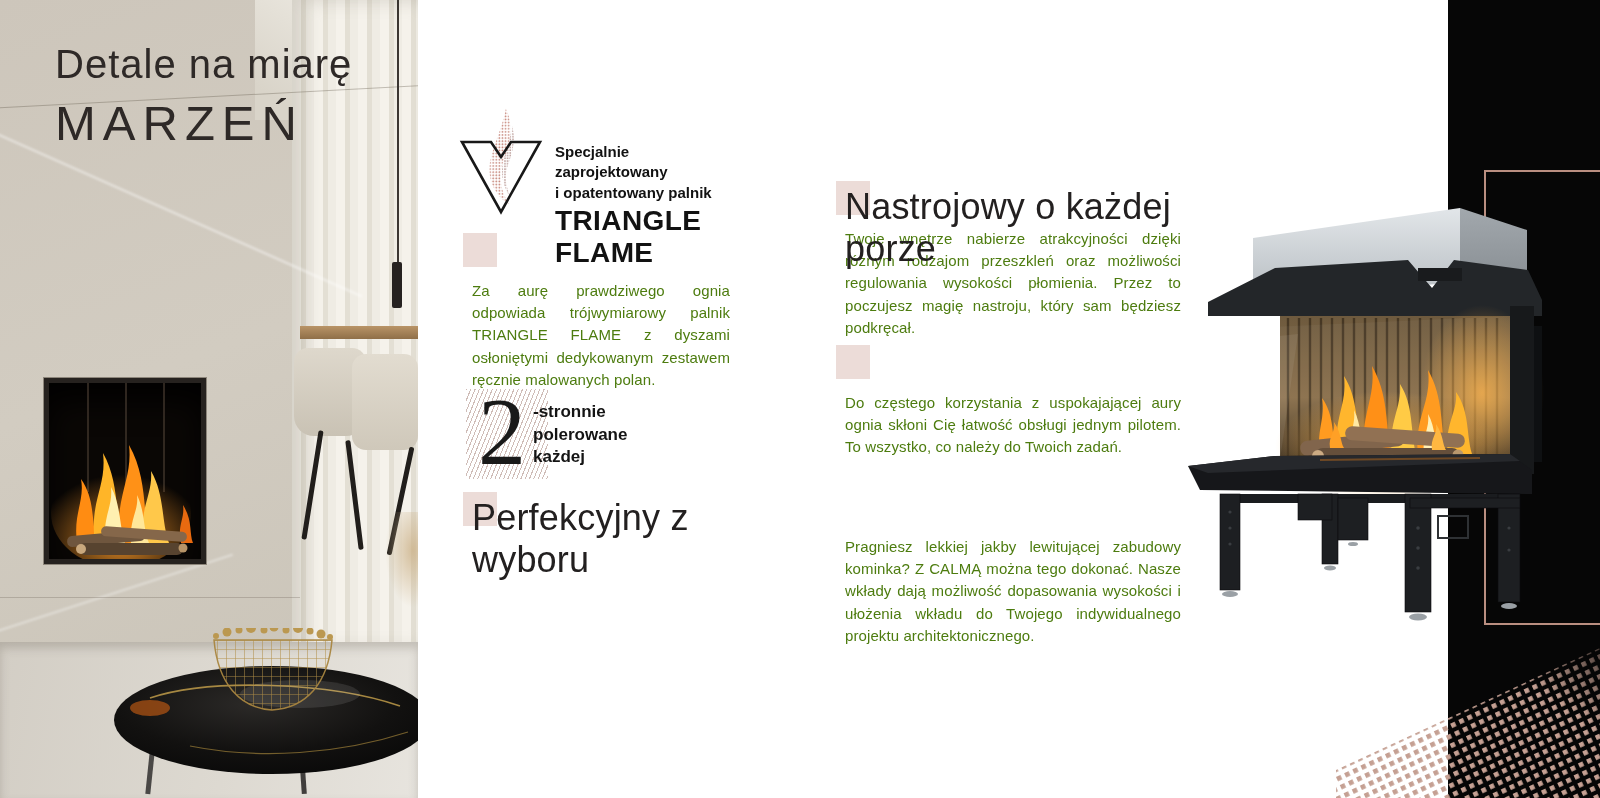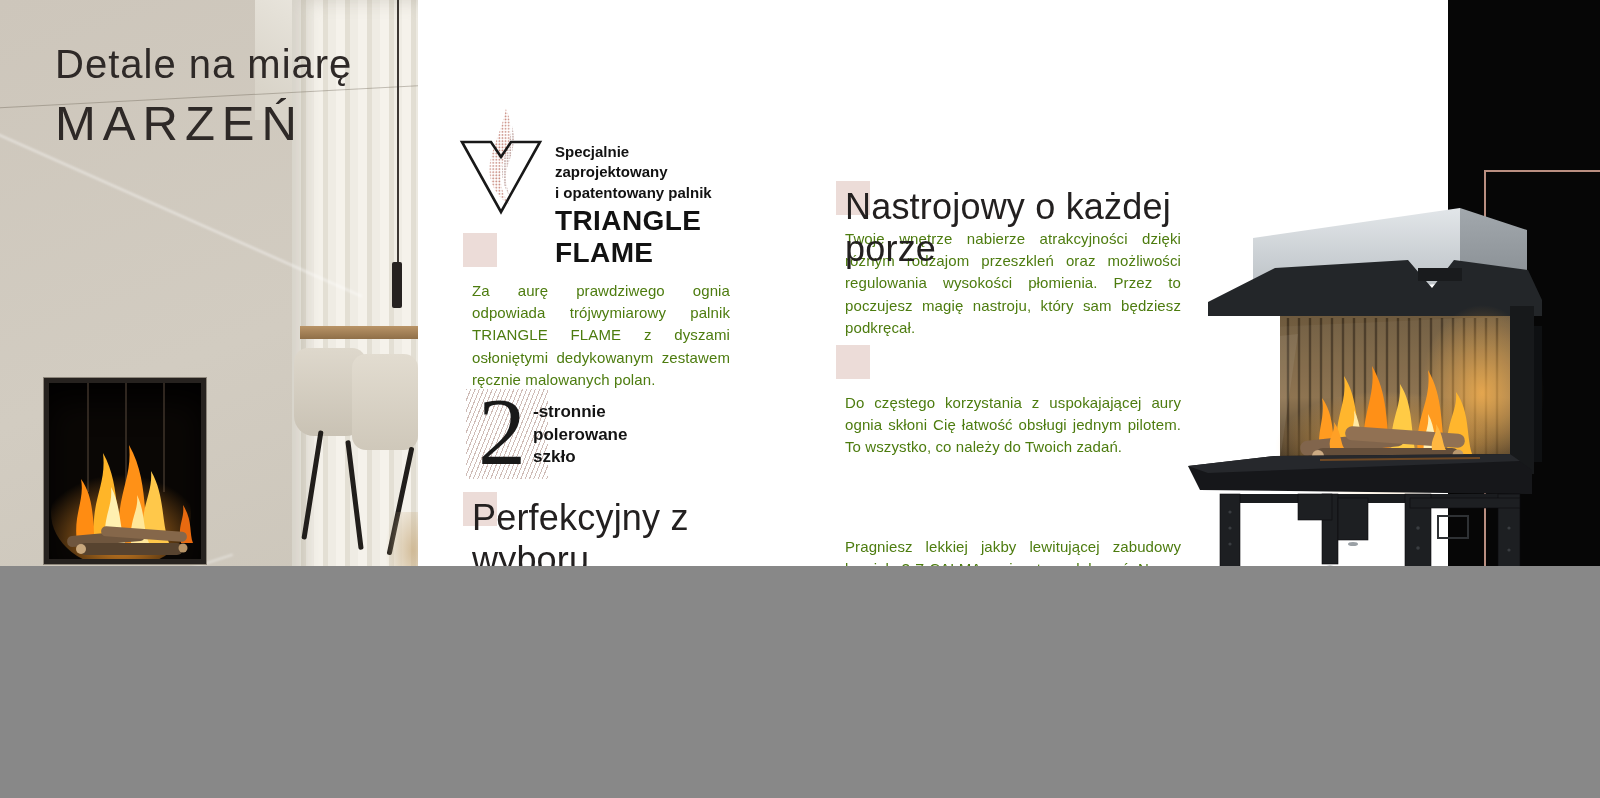--- a/index.html
+++ b/index.html
@@ -1,16 +1,16 @@
 <!DOCTYPE html>
 <html><head>
 <meta charset="utf-8">
 <style>
   html,body{margin:0;padding:0;background:#888;}
-  .page{position:relative;width:1600px;height:566px;background:#ffffff;overflow:hidden;
+  .page{position:relative;width:1600px;height:798px;background:#ffffff;overflow:hidden;
         font-family:"Liberation Sans",sans-serif;-webkit-font-smoothing:antialiased;}
   .page *{box-sizing:border-box;}
 
   
   .photo{position:absolute;left:0;top:0;width:418px;height:798px;overflow:hidden;
          background:linear-gradient(160deg,#cdc6bb 0%,#d2ccc1 45%,#c8c2b6 100%);}
   .photo .ceil{position:absolute;left:255px;top:0;width:163px;height:120px;
          background:linear-gradient(215deg,#f0ede6 10%,#d9d4c9 85%);}
   .photo .curtain{position:absolute;left:292px;top:0;width:126px;height:650px;
          background:repeating-linear-gradient(90deg,#f5f2eb 0 9px,#e3dfd4 9px 14px,#efece4 14px 22px);
@@ -188,21 +188,21 @@
   <h2 class="h col-l" style="top:238px;">
     <span class="hl"></span>
   </h2>
   <p class="p col-l" style="top:280px;">Za aurę prawdziwego ognia odpowiada trójwymiarowy palnik TRIANGLE FLAME z dyszami osłoniętymi dedykowanym zestawem ręcznie malowanych polan.</p>
 
   <div class="hatch"></div>
   <div class="numeral2">2</div>
   <div class="feature2-text">
     <span>-stronnie</span>
     <span>polerowane</span>
-    <span>szkło</span>
+    <span>każdej</span>
   </div>
 
   <h2 class="h col-l" style="top:497px;">
     <span class="hl"></span>
     <span>Perfekcyjny z wyboru</span>
   </h2>
 
   <h2 class="h col-r" style="top:186px;">
     <span class="hl"></span>
     <span>Nastrojowy o każdej porze</span>

